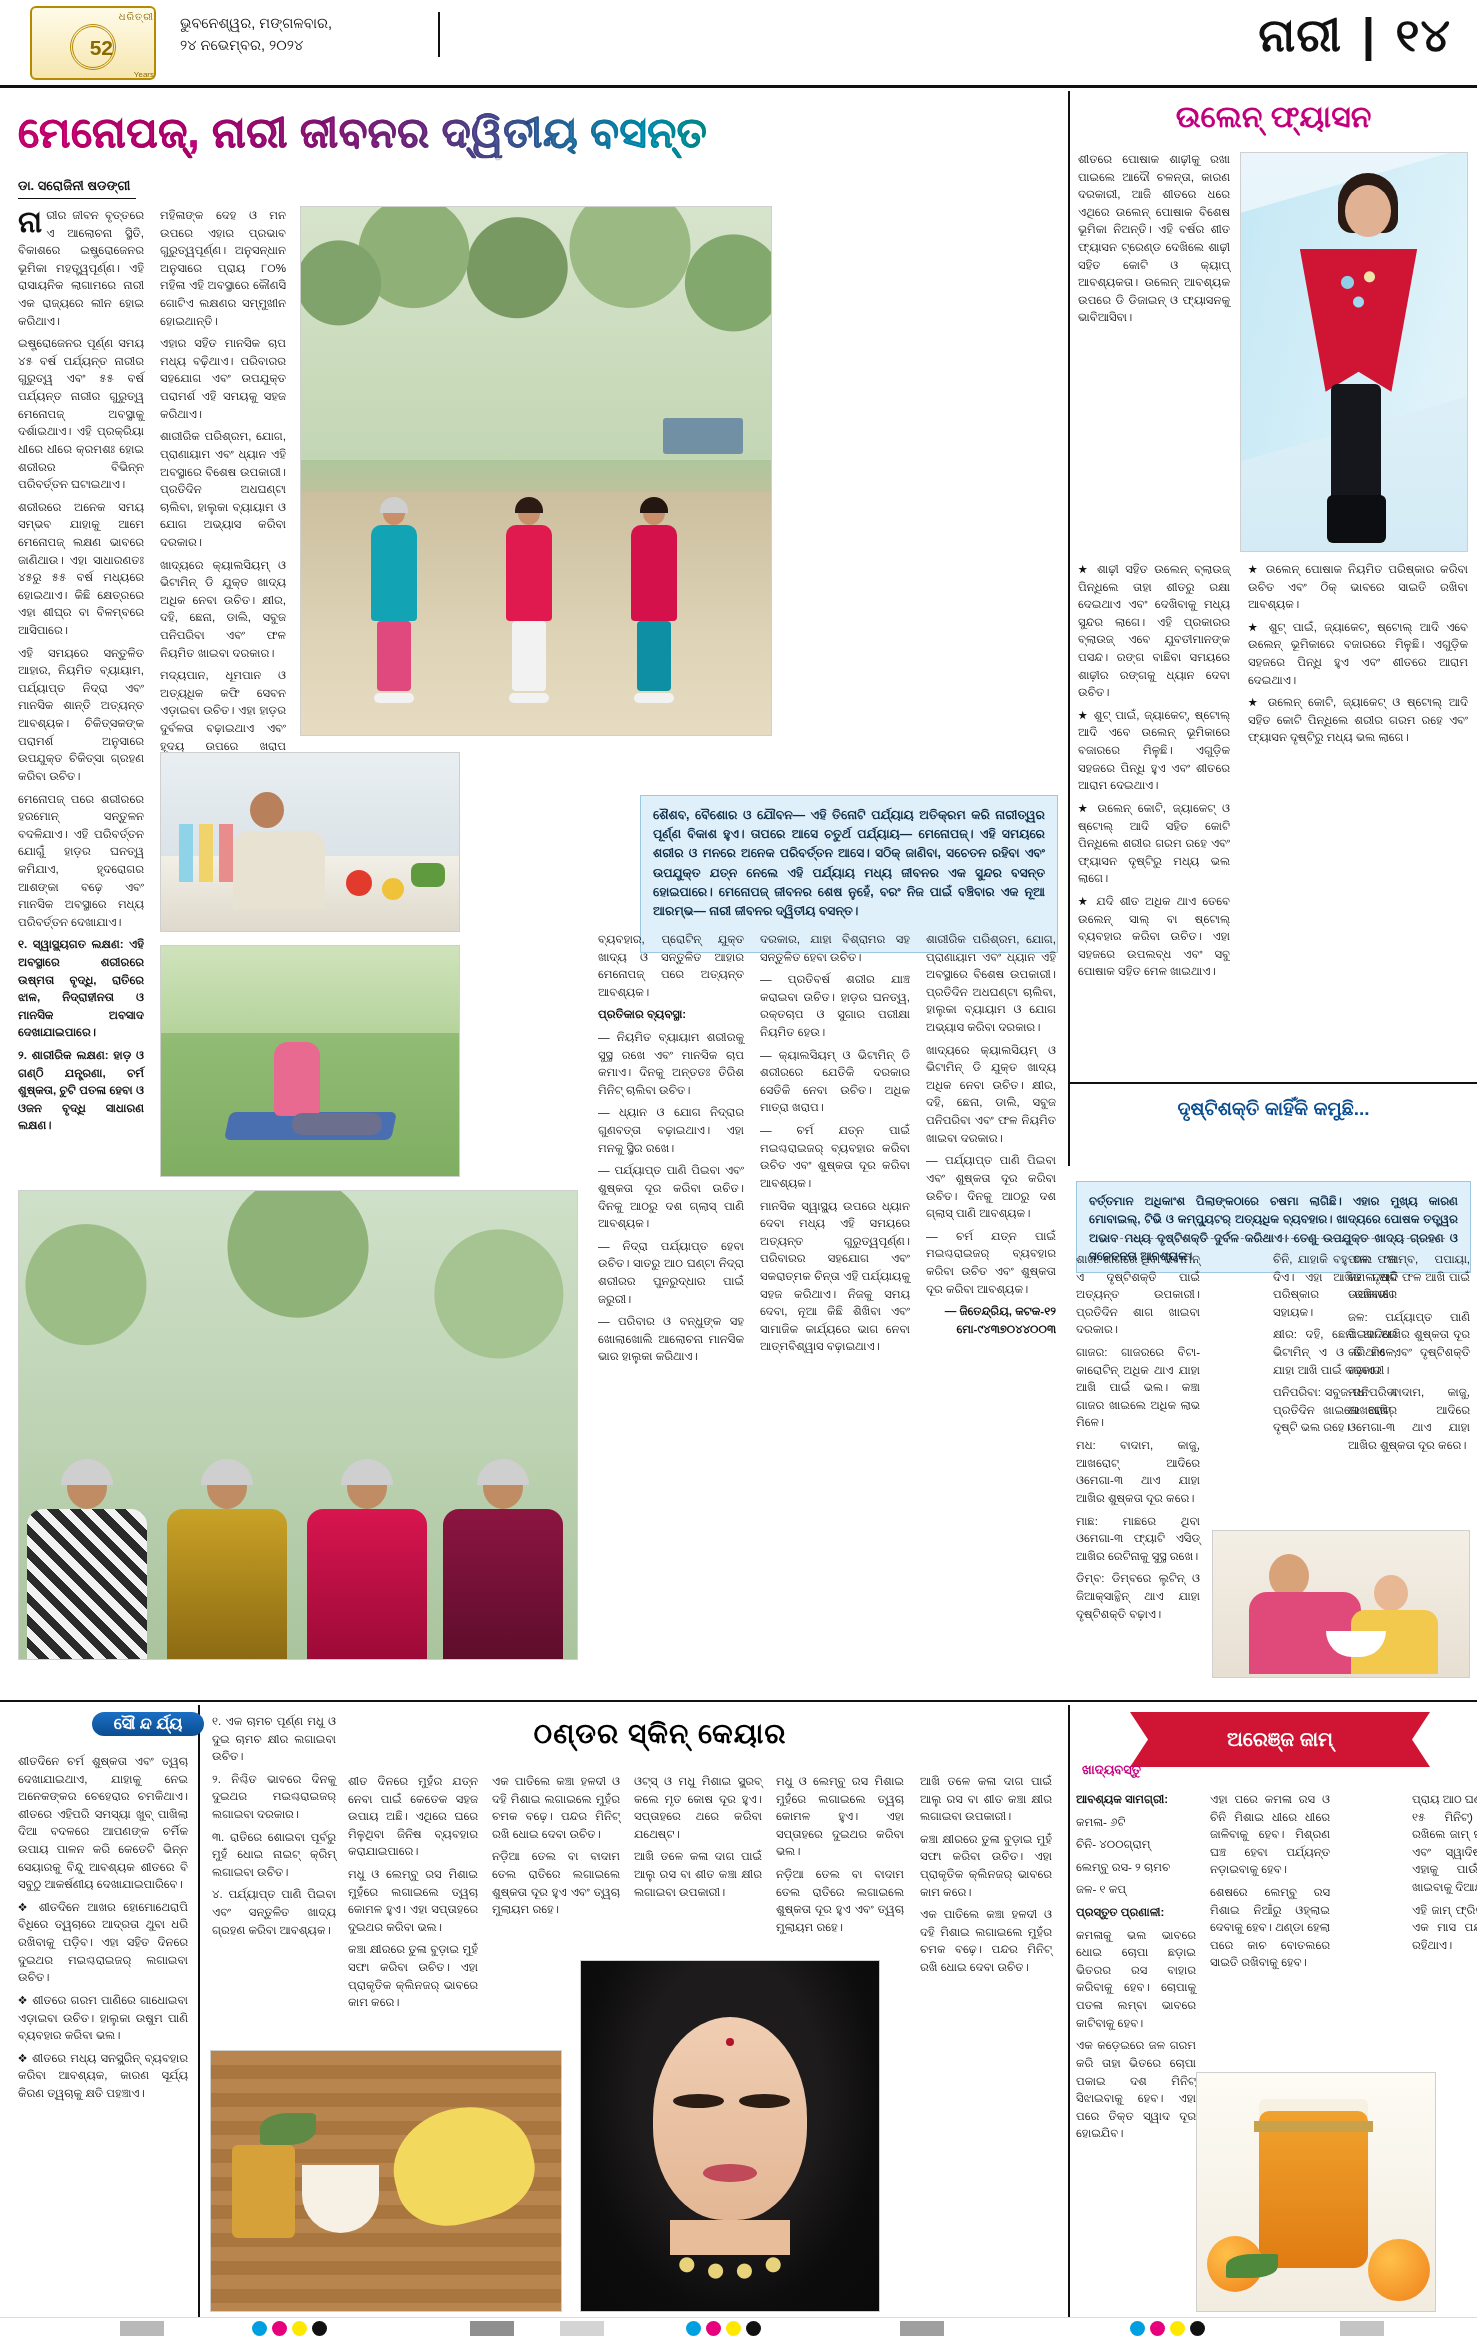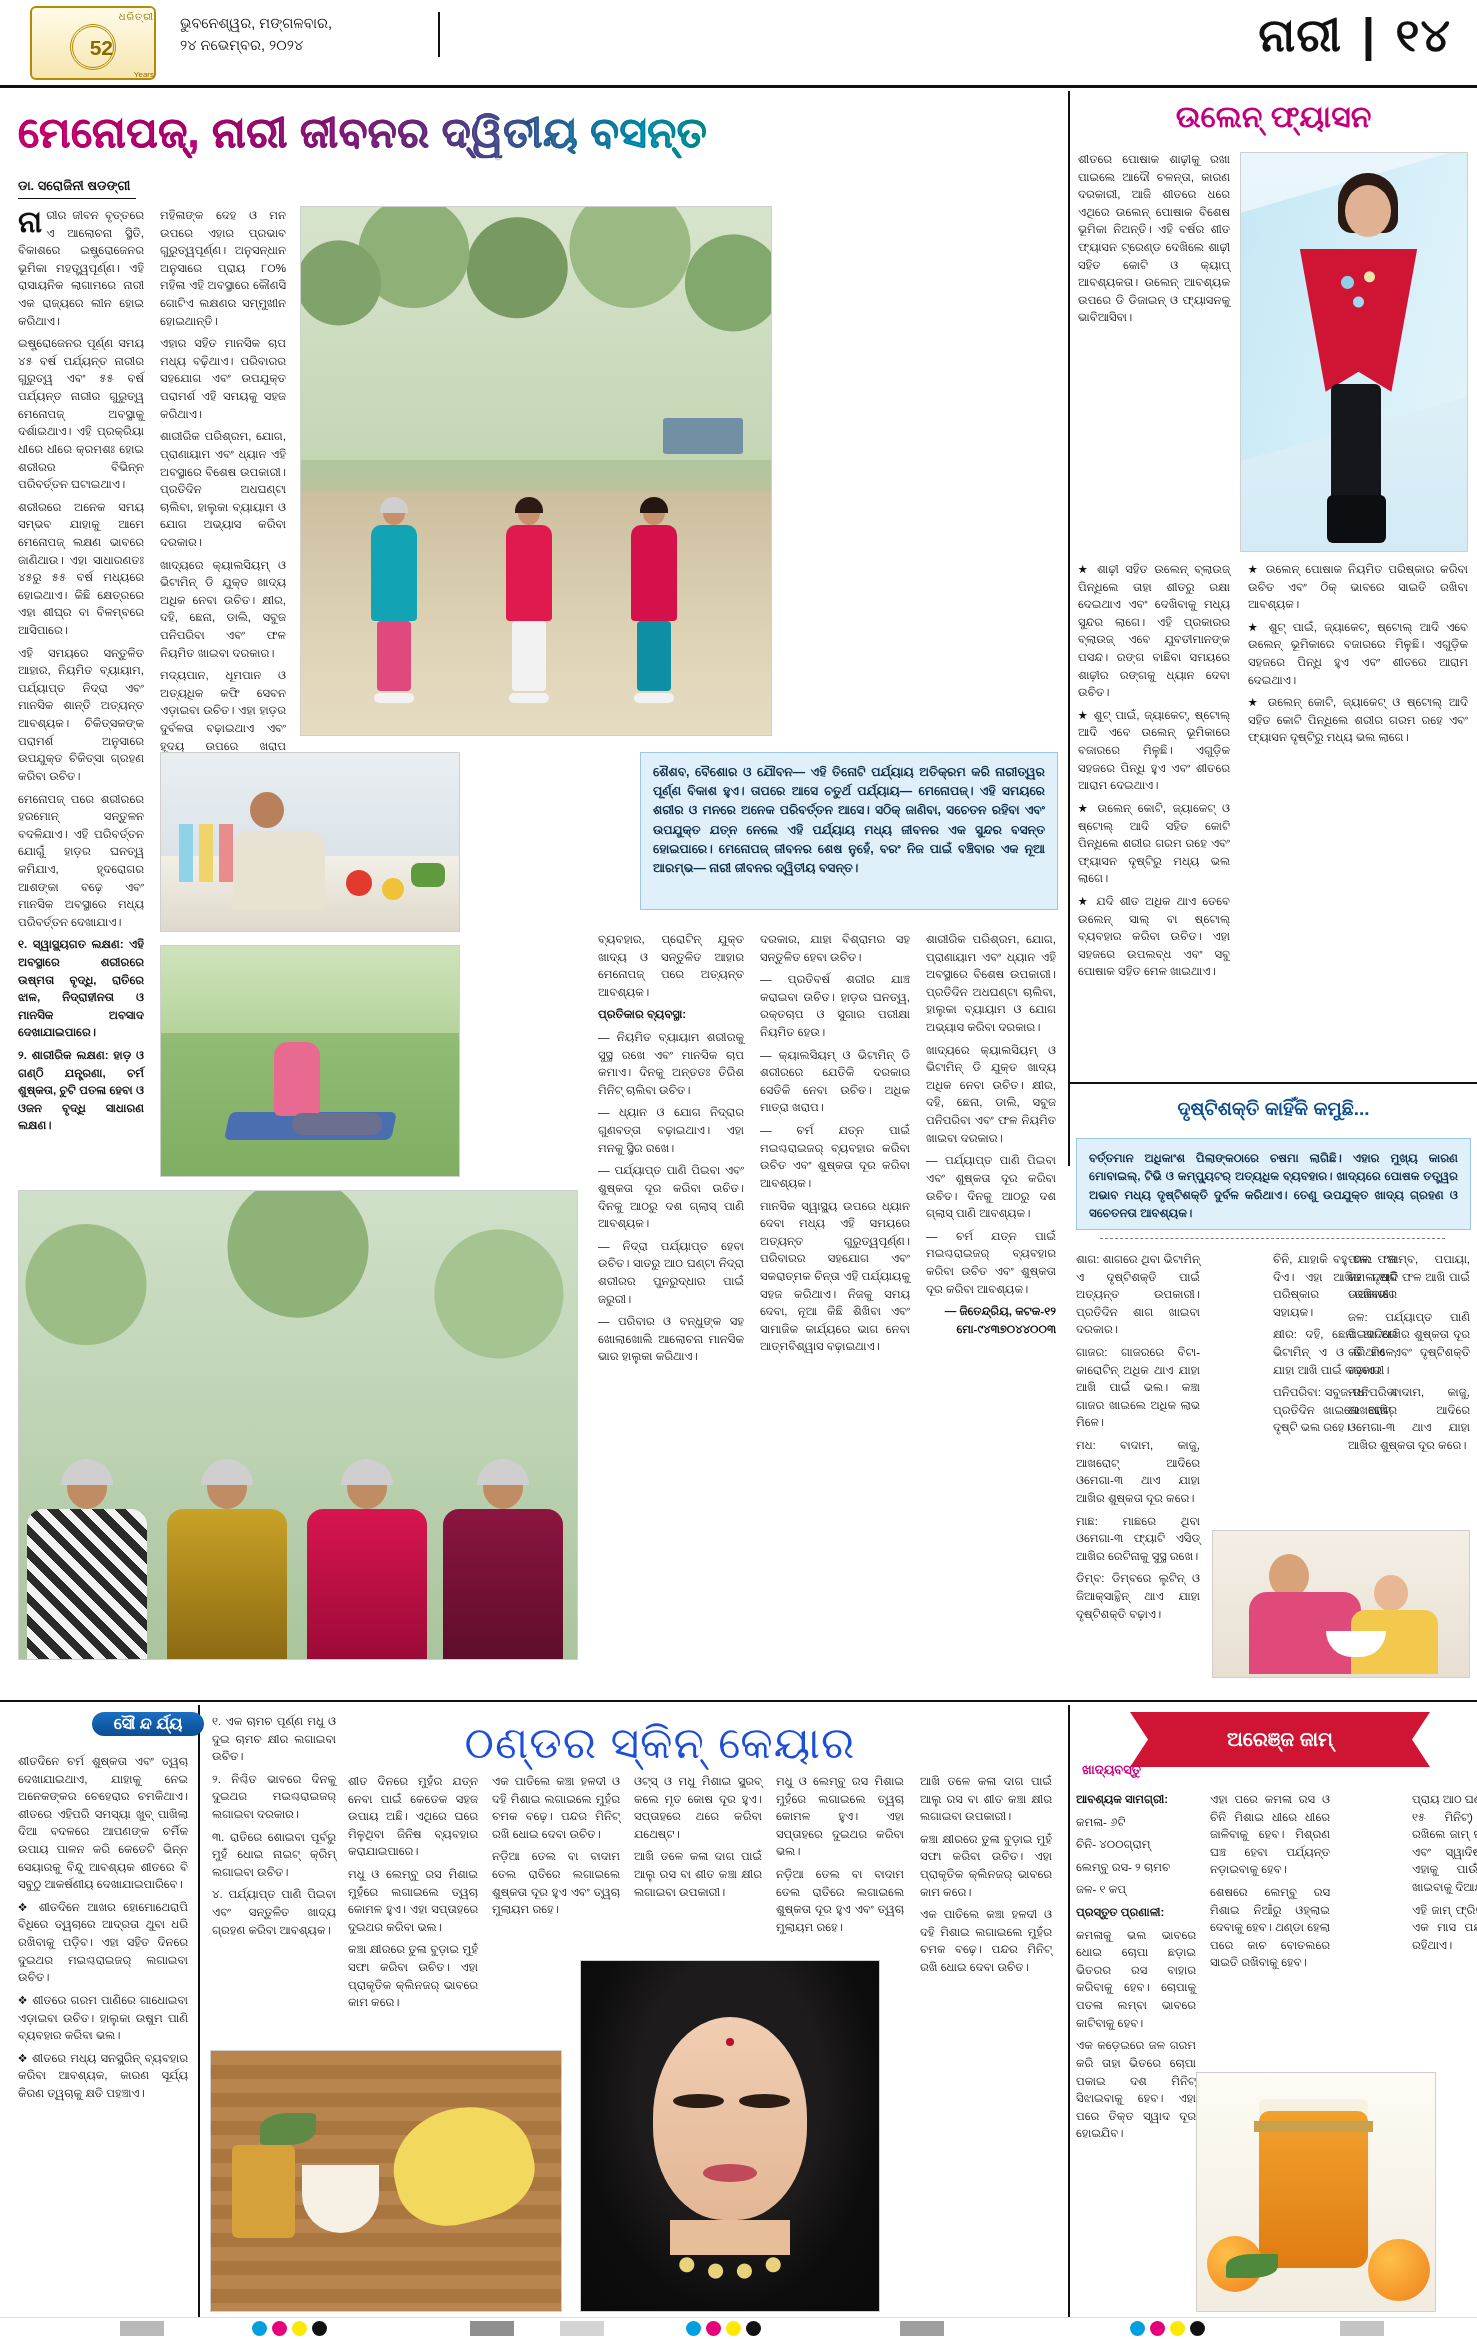--- a/index.html
+++ b/index.html
@@ -150,29 +150,29 @@
   .ph-jam { background:linear-gradient(#fdfbf4,#f2ece0); }
   .ph-jam .jar { position:absolute; left:26%; top:16%; width:46%; height:66%;
       background:linear-gradient(#f0a22e,#e07b12); border-radius:10px 10px 14px 14px; }
   .ph-jam .lid { position:absolute; left:26%; top:11%; width:46%; height:9%; background:#f6f1e0; border-radius:6px; }
   .ph-jam .twine { position:absolute; left:24%; top:20%; width:50%; height:5%; background:#c9a14a; }
   .ph-jam .orange { position:absolute; border-radius:50%; background:radial-gradient(circle at 35% 32%,#ffc04a,#ef7f18); }
   .ph-jam .leaf2 { position:absolute; left:12%; bottom:14%; width:22%; height:10%; background:#4f8a3c; border-radius:50% 6% 50% 6%; }
 
   
   .tintbox { position:absolute; background:#dff0fb; border:1px solid #9cc7e0; padding:10px 12px;
-             font-size:12.4px; line-height:1.55; text-align:justify; font-weight:bold; color:#0b2a44; }
+             font-size:12.4px; line-height:1.55; text-align:justify; font-weight:bold; color:#0b2a44;margin-top:43px; }
 
   
   .banner-right { position:absolute; text-align:center; font-size:30px; font-weight:bold; color:#c2007e; }
   .pill { position:absolute; text-align:center; font-weight:bold; color:#fff; font-size:16px;
           background:linear-gradient(#1a6fc4,#0b4d91); border-radius:14px; padding:3px 14px; }
   .ribbon { position:absolute; background:#cf1434; color:#fff; font-weight:bold; font-size:20px; text-align:center;
             padding:16px 10px; clip-path:polygon(0 0,100% 0,94% 50%,100% 100%,0 100%,6% 50%); }
-  .bigtitle { position:absolute; font-size:44px; font-weight:normal; color:#1d4ed8; text-align:center; letter-spacing:1px; }
+  .bigtitle { position:absolute; font-size:28px; font-weight:bold; color:#000000; text-align:center; letter-spacing:1px; }
   .subtitle-blue { position:absolute; font-size:19px; font-weight:bold; color:#0b4d91; text-align:center; }
   .smallcap { position:absolute; font-size:13px; font-weight:bold; color:#c2007e; }
 
   
   .footbar { position:absolute; bottom:0; left:0; width:1477px; height:22px; background:#fff;
              border-top:1px solid #ddd; }
   .greyblock { position:absolute; bottom:3px; width:44px; height:15px; }
   .dot { position:absolute; bottom:3px; width:15px; height:15px; border-radius:50%; }
   .dashed { border-top:1px dashed #777; height:0; position:absolute; }
 </style>

